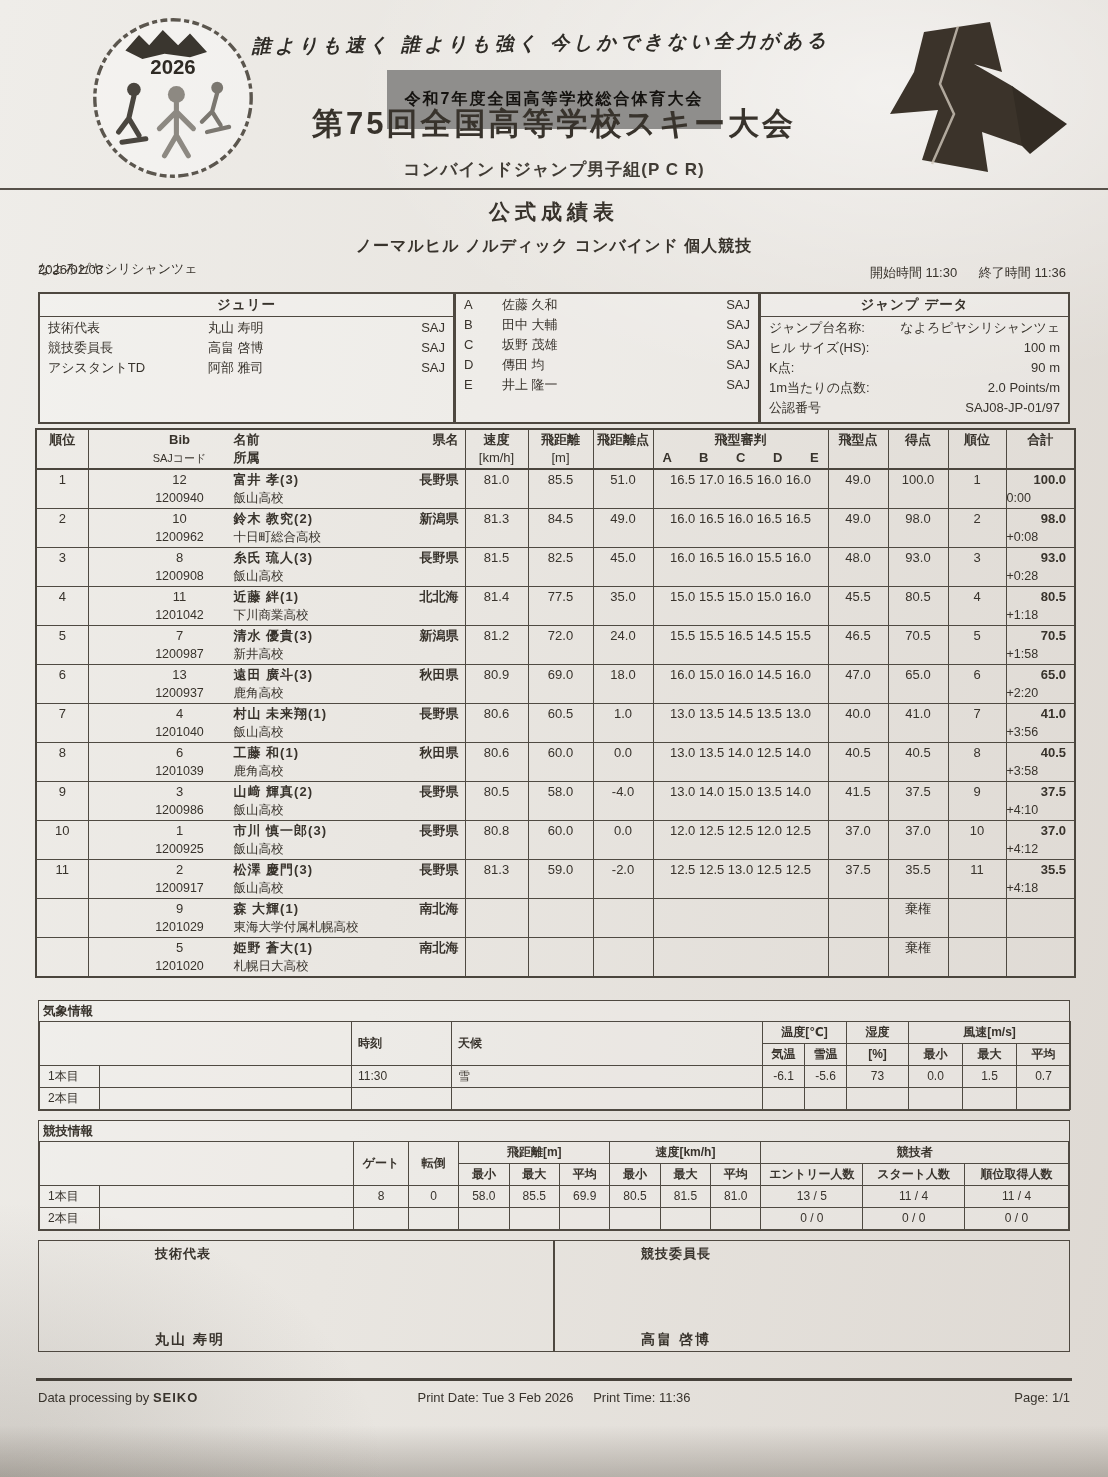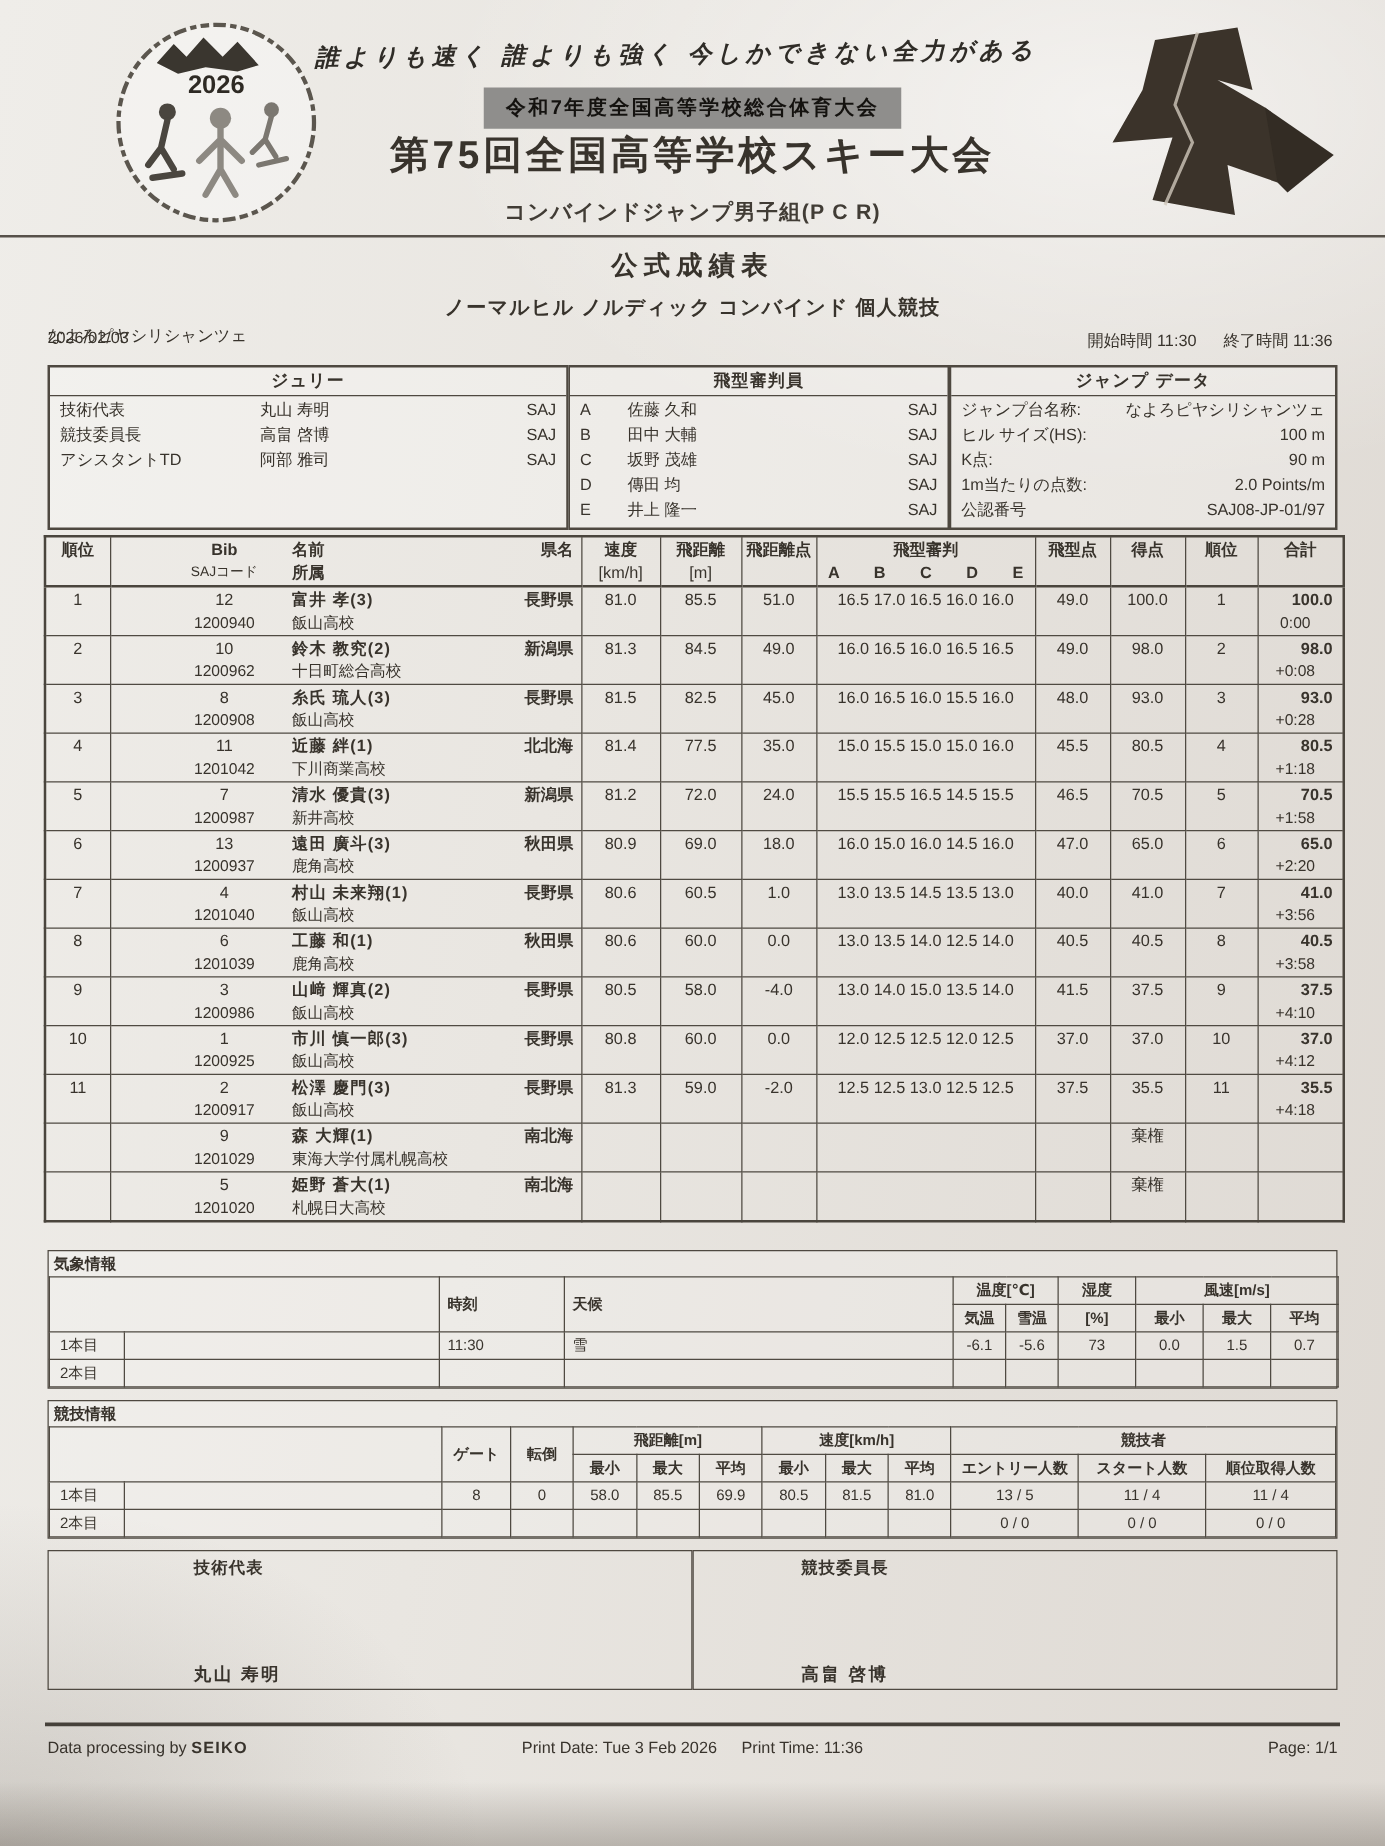--- a/index.html
+++ b/index.html
@@ -12,21 +12,21 @@
       radial-gradient(700px 500px at 0% 100%, rgba(95,86,75,.22), transparent 55%),
       linear-gradient(to bottom, rgba(0,0,0,0) 96.5%, rgba(96,88,78,.35) 100%),
       linear-gradient(100deg,#efede9 0%,#e9e6e1 40%,#ded9d3 100%);
   }
   .abs{position:absolute;}
   
   .slogan{left:252px;top:30px;width:660px;font-size:19px;font-weight:bold;font-style:italic;
     letter-spacing:4px;color:#2f2c27;transform:rotate(-.6deg);white-space:nowrap;}
   .banner{left:0;right:0;top:70px;text-align:center;}
   .banner span{display:inline-block;background:#8f8e8c;color:#14120f;font-weight:bold;
-    font-size:16px;letter-spacing:2px;padding:6px 18px;}
+    font-size:16px;letter-spacing:2px;padding:19px 18px;}
   .doc-main-title{left:0;right:0;top:103px;text-align:center;font-size:31px;font-weight:bold;letter-spacing:3px;}
   .event-line{left:0;right:0;top:158px;text-align:center;font-size:17px;font-weight:bold;letter-spacing:1px;color:#413c35;}
   .rule-top{left:0;right:0;top:188px;height:2px;background:#57514a;}
   .doc-title{left:0;right:0;top:198px;text-align:center;font-size:21px;font-weight:bold;letter-spacing:5px;}
   .discipline{left:0;right:0;top:236px;text-align:center;font-size:16px;font-weight:bold;letter-spacing:1px;}
   .venue-row{left:38px;top:260px;width:1032px;font-size:13px;}
   .venue-row .v{position:absolute;left:0;top:0;}
   .venue-row .d{position:absolute;left:0;right:0;top:2px;text-align:left;}
   .venue-row .t{position:absolute;right:4px;top:4px;}
   .venue-row .t span{margin-left:18px;}
@@ -60,21 +60,21 @@
   .c{text-align:center;}
   .r{text-align:right;}
   .small{font-size:11px;}
   .entry-line{display:flex;margin-left:37px;}
   .w-bib{width:108px;text-align:center;flex:0 0 auto;}
   .pref{margin-left:auto;padding-right:6px;font-weight:bold;}
   .nmb{font-weight:bold;letter-spacing:1px;}
   .jletters{word-spacing:24px;text-align:center;font-weight:bold;}
   .jmarks{text-align:center;letter-spacing:0px;}
   .totcell .l1{padding-right:8px;font-weight:bold;text-align:right;}
-  .totcell .l2{padding-right:8px;text-align:center;font-size:12.5px;}
+  .totcell .l2{padding-right:8px;text-align:left;font-size:12.5px;}
   .num{text-align:center;}
   
   .sect{left:38px;width:1032px;border:1.5px solid #4e4840;box-sizing:border-box;background:rgba(255,255,255,.2);}
   .sect .slabel{font-size:12.5px;font-weight:bold;padding:2px 4px 1px;}
   .sect table{width:100%;border-top:1.5px solid #4e4840;}
   .sect th,.sect td{border:1px solid #4f4a42;font-size:12px;padding:0;height:21px;line-height:21px;}
   .sect th{font-weight:bold;text-align:center;}
   .sect td{text-align:center;}
   .sect .al{text-align:left;padding-left:6px;}
   .sect .blank{border-right:1px solid #4f4a42;}
@@ -167,21 +167,20 @@
         </div>
 
         <div class="irow">
           <span class="role">アシスタントTD</span>
           <span class="nm">阿部 雅司</span>
           <span class="org">SAJ</span>
         </div>
       </div>
   </div>
   <div class="ibox" style="width:305px;">
-    <h3>飛型審判員</h3>
     <div class="rows">
 
         <div class="irow">
           <span class="letter">A</span>
           <span class="nm">佐藤 久和</span>
           <span class="org">SAJ</span>
         </div>
 
         <div class="irow">
           <span class="letter">B</span>

